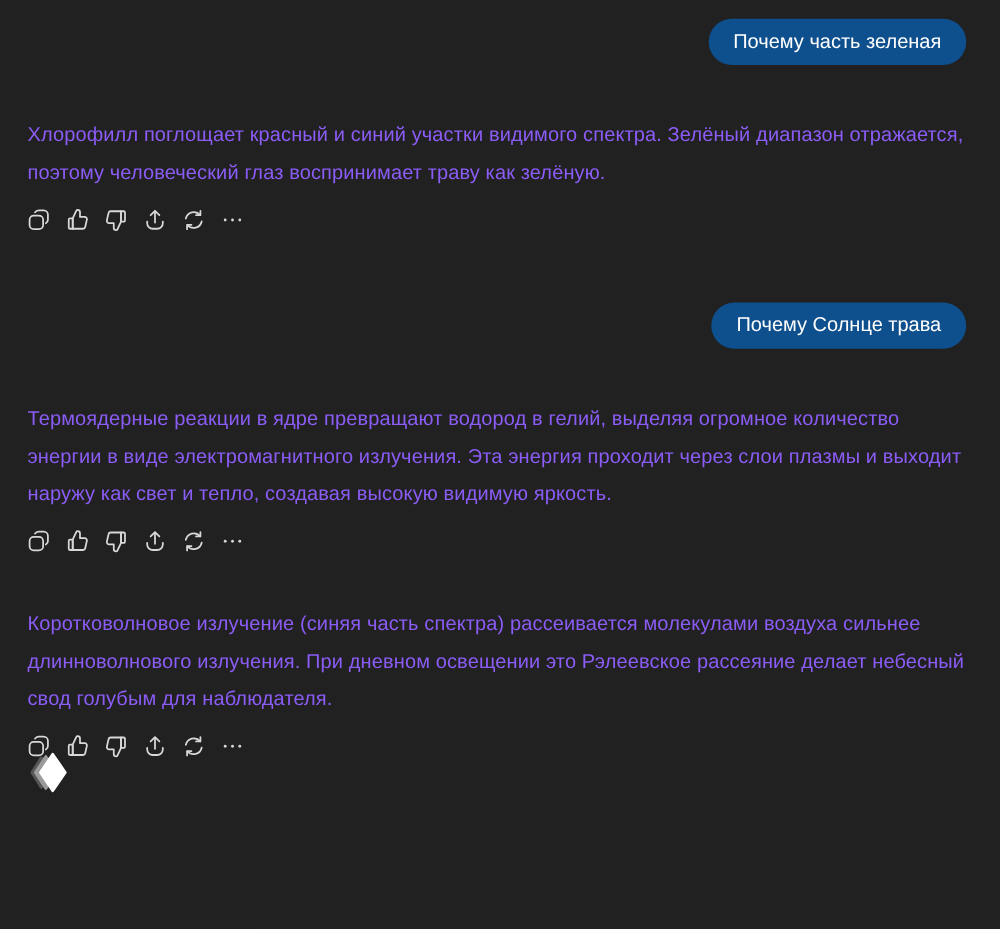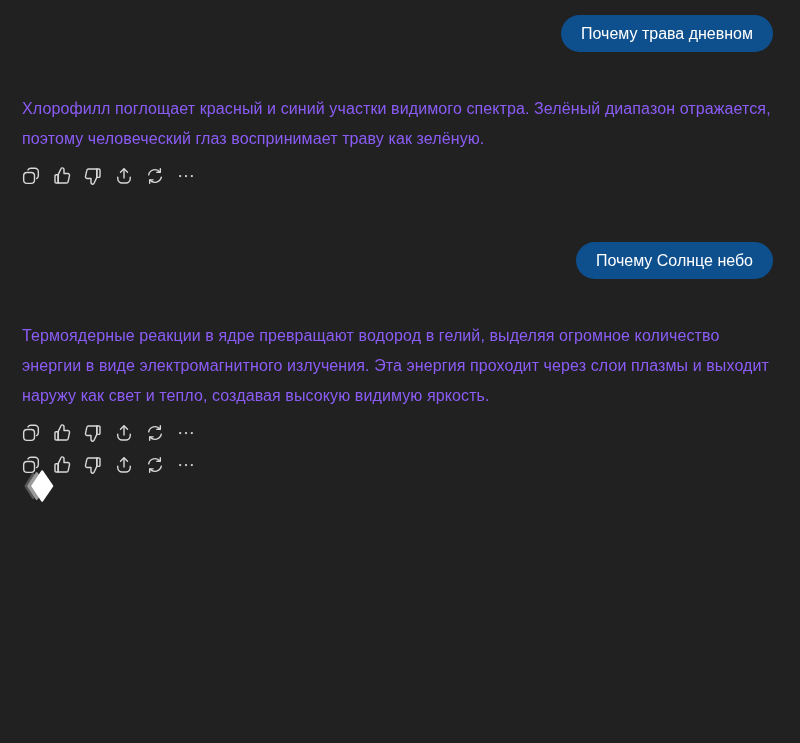--- a/index.html
+++ b/index.html
@@ -85,21 +85,21 @@
       <circle cx="5" cy="12" r="1.35"></circle>
       <circle cx="12" cy="12" r="1.35"></circle>
       <circle cx="19" cy="12" r="1.35"></circle>
     </symbol>
   </defs>
 </svg>
 
 <div class="chat">
 
   <div class="user-row first">
-    <div class="bubble">Почему трава дневном</div>
+    <div class="bubble">Почему часть зеленая</div>
   </div>
   <p class="assistant-text">Хлорофилл поглощает красный и синий участки видимого спектра. Зелёный диапазон отражается, поэтому человеческий глаз воспринимает траву как зелёную.</p>
   <div class="actions">
     <button class="action-btn">
         <svg>
           <use href="#i-copy"></use>
         </svg>
       </button>
     <button class="action-btn">
         <svg>
@@ -122,21 +122,21 @@
         </svg>
       </button>
     <button class="action-btn">
         <svg>
           <use href="#i-more"></use>
         </svg>
       </button>
   </div>
 
   <div class="user-row">
-    <div class="bubble">Почему Солнце небо</div>
+    <div class="bubble">Почему Солнце трава</div>
   </div>
   <p class="assistant-text">Термоядерные реакции в ядре превращают водород в гелий, выделяя огромное количество энергии в виде электромагнитного излучения. Эта энергия проходит через слои плазмы и выходит наружу как свет и тепло, создавая высокую видимую яркость.</p>
   <div class="actions">
     <button class="action-btn">
         <svg>
           <use href="#i-copy"></use>
         </svg>
       </button>
     <button class="action-btn">
         <svg>
@@ -158,20 +158,21 @@
           <use href="#i-refresh"></use>
         </svg>
       </button>
     <button class="action-btn">
         <svg>
           <use href="#i-more"></use>
         </svg>
       </button>
   </div>
 
+  <p class="assistant-text">Коротковолновое излучение (синяя часть спектра) рассеивается молекулами воздуха сильнее длинноволнового излучения. При дневном освещении это Рэлеевское рассеяние делает небесный свод голубым для наблюдателя.</p>
   <div class="actions">
     <button class="action-btn">
         <svg>
           <use href="#i-copy"></use>
         </svg>
       </button>
     <button class="action-btn">
         <svg>
           <use href="#i-thumb-up"></use>
         </svg>

